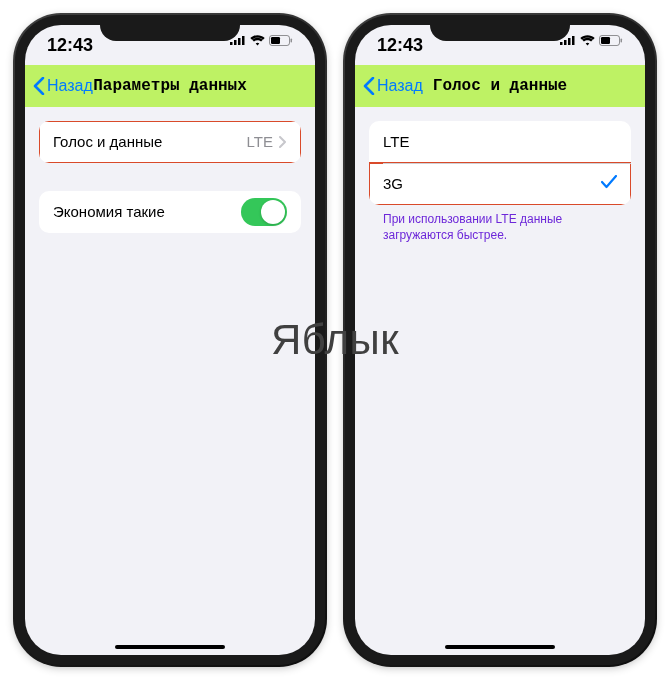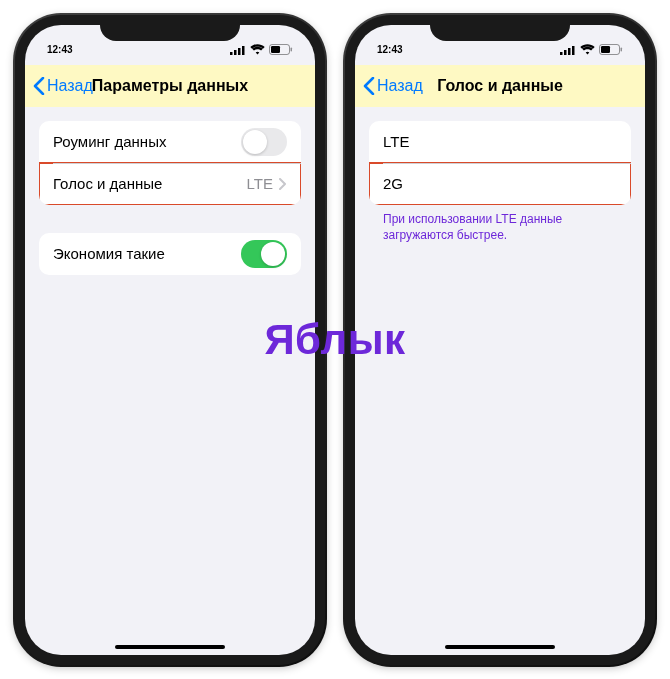--- a/index.html
+++ b/index.html
@@ -49,56 +49,57 @@
       width: 140px;
       height: 26px;
       background: #1a1a1a;
       border-radius: 0 0 16px 16px;
       z-index: 10;
     }
     .status-bar {
       height: 40px;
       display: flex;
       justify-content: space-between;
-      align-items: center;
+      align-items: flex-start;
       padding: 10px 22px 0;
-      font-size: 10px;
+      font-size: 18px;
       font-weight: 600;
       color: #000;
     }
     .status-right {
       display: flex;
       align-items: center;
       gap: 4px;
     }
     .signal svg, .wifi svg, .battery svg { display: block; }
     .nav-bar {
       height: 42px;
       display: flex;
       align-items: center;
       padding: 0 10px;
       position: relative;
-      background: #fef9c3;
+      background: #bef264;
     }
     .back-btn {
       display: flex;
       align-items: center;
       color: #007aff;
       font-size: 16px;
       gap: 2px;
       position: absolute;
       left: 8px;
     }
     .chevron-left { width: 12px; height: 18px; }
     .nav-title {
       font-size: 16px;
       font-weight: 600;
       color: #000;
       width: 100%;
       text-align: center;
+      font-family: Liberation Mono, monospace;
     }
     .content {
       flex: 1;
       overflow: hidden;
       padding-top: 14px;
     }
     .group {
       margin: 0 14px 28px;
       background: #fff;
       border-radius: 10px;
@@ -172,22 +173,22 @@
       height: 4px;
       background: #000;
       border-radius: 2px;
     }
     .watermark {
       position: absolute;
       left: 50%;
       top: 50%;
       transform: translate(-50%,-50%);
       font-size: 42px;
-      color: #6d28d9;
-      font-weight: 700;
+      color: #404040;
+      font-weight: 400;
       pointer-events: none;
       z-index: 100;
       letter-spacing: 0.5px;
     }
   </style>
 </head>
 <body>
 
 <div class="phone">
   <div class="notch"></div>
@@ -222,26 +223,20 @@
         <svg class="chevron-left" viewBox="0 0 12 18">
             <path d="M10 1 L2 9 L10 17" stroke="#007aff" stroke-width="2.5" fill="none" stroke-linecap="round" stroke-linejoin="round"></path>
           </svg>
         <span>Назад</span>
       </div>
       <div class="nav-title">Параметры данных</div>
     </div>
     <div class="content">
 
       <div class="group">
-        <div class="row">
-          <span>Роуминг данных</span>
-          <div class="toggle off">
-              <div class="knob"></div>
-            </div>
-        </div>
         <div class="row highlighted">
           <span>Голос и данные</span>
           <div class="row-right">
             <span>LTE</span>
             <svg class="chevron-right" viewBox="0 0 8 12">
                 <path d="M1 1 L6 6 L1 11" stroke="#c7c7cc" stroke-width="2" fill="none" stroke-linecap="round" stroke-linejoin="round"></path>
               </svg>
           </div>
         </div>
       </div>
@@ -295,21 +290,26 @@
         <span>Назад</span>
       </div>
       <div class="nav-title">Голос и данные</div>
     </div>
     <div class="content">
       <div class="group">
         <div class="row">
           <span>LTE</span>
         </div>
         <div class="row highlighted">
-          <span>2G</span>
+          <span>3G</span>
+          <span class="checkmark">
+            <svg width="16" height="14" viewBox="0 0 16 14">
+                <path d="M1 7 L5.5 12 L15 1" stroke="#007aff" stroke-width="2.2" fill="none" stroke-linecap="round" stroke-linejoin="round"></path>
+              </svg>
+          </span>
         </div>
       </div>
       <div class="footer-text small-margin">При использовании LTE данные загружаются быстрее.</div>
     </div>
     <div class="home-indicator"></div>
   </div>
 </div>
 
 <div class="watermark">Яблык</div>
 

